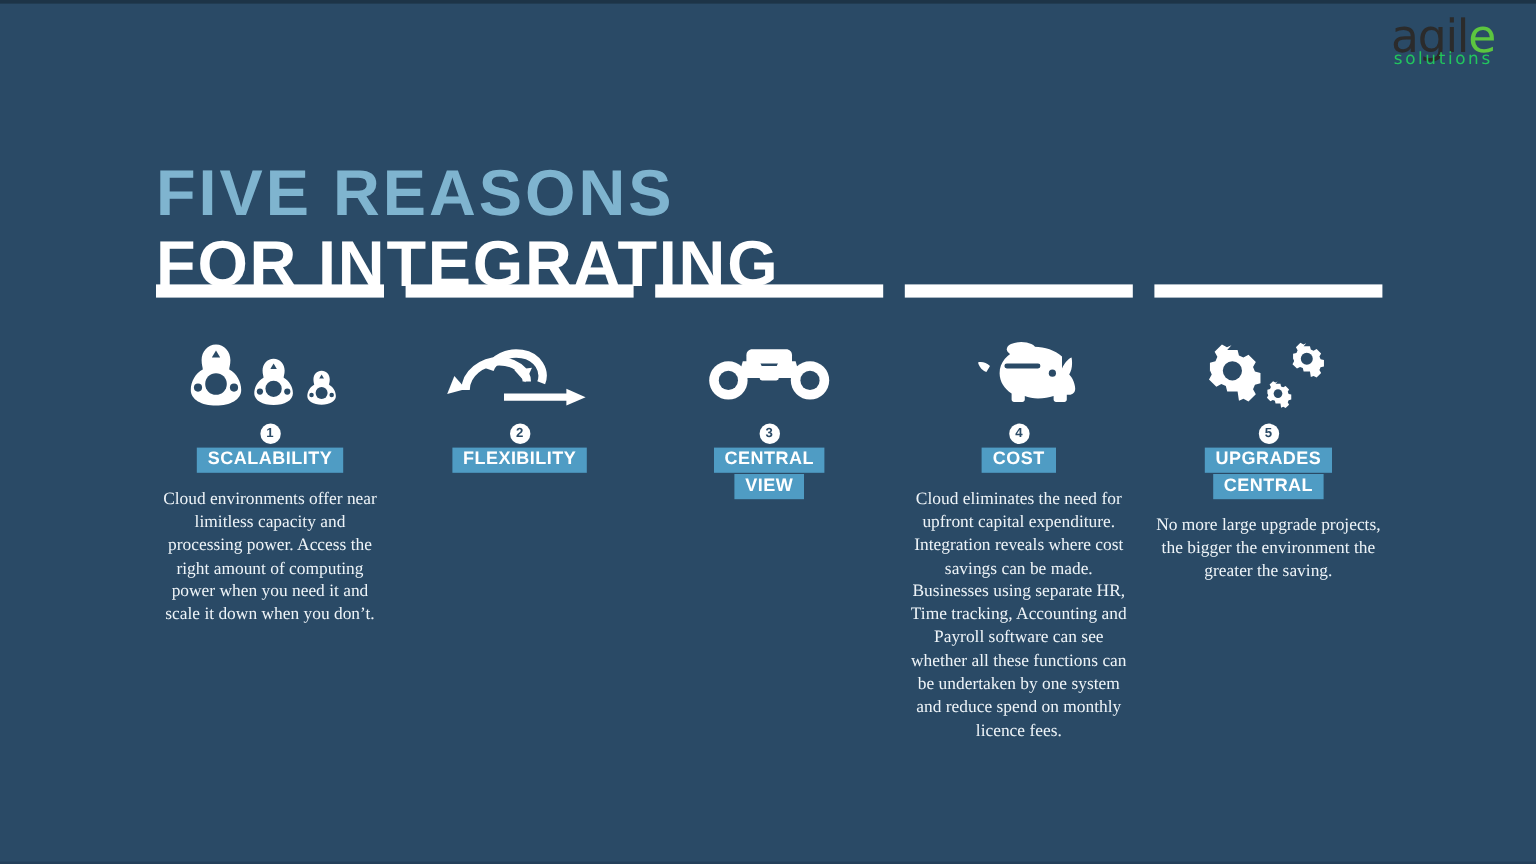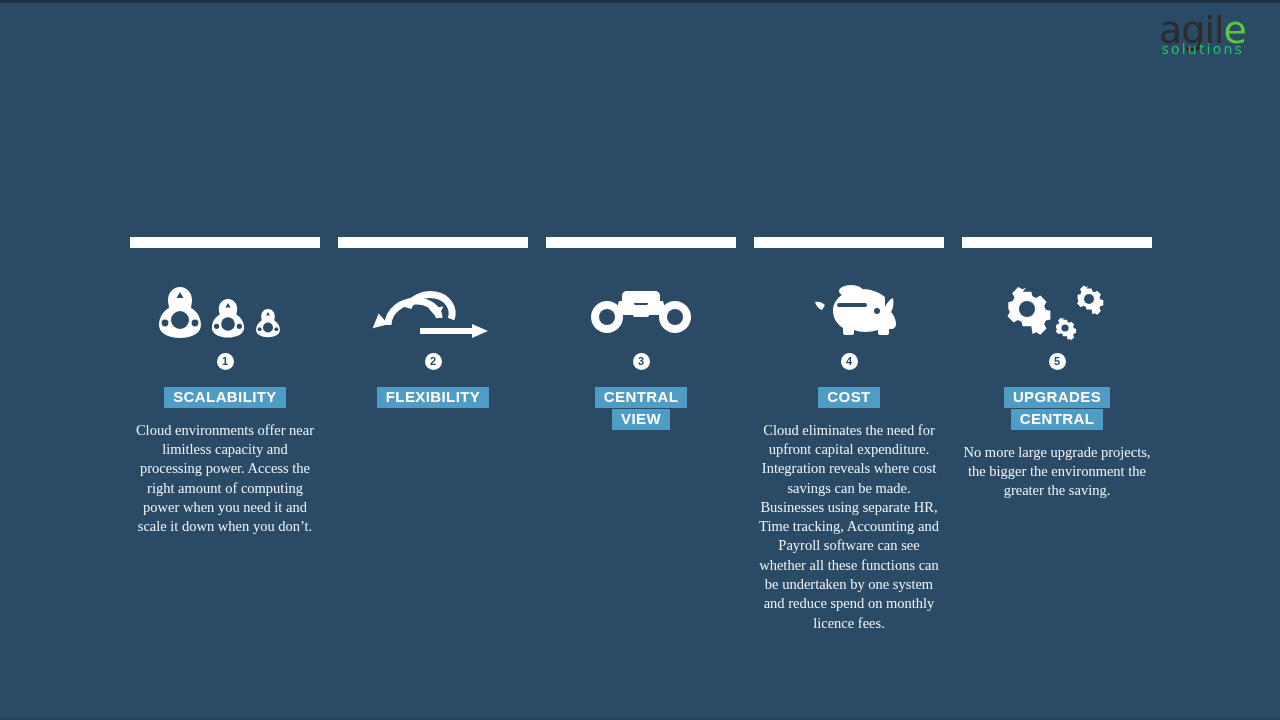--- a/index.html
+++ b/index.html
@@ -127,21 +127,21 @@
     font-size: 11px;
     font-weight: bold;
     display: flex;
     align-items: center;
     justify-content: center;
     line-height: 1;
     font-family: "Liberation Sans", sans-serif;
   }
 
   .label-wrap {
-    margin-top: 17px;
+    margin-top: 3px;
     display: flex;
     flex-direction: column;
     align-items: center;
     gap: 1px;
   }
   .label-chip {
     background: #4f9cc4;
     color: #ffffff;
     font-size: 15px;
     font-weight: bold;
@@ -165,20 +165,24 @@
 </head>
 <body>
 
 <div id="slide">
 
   <div id="logo">
     <span class="logo-word"><span>agil</span><span class="logo-e">e</span></span>
     <span class="logo-sub">solutions</span>
   </div>
 
+  <div id="title-block">
+    <div id="title-line1">FIVE REASONS</div>
+    <div id="title-line2">FOR INTEGRATING</div>
+  </div>
 
   <div id="dividers">
     <div class="bar"></div>
     <div class="bar"></div>
     <div class="bar"></div>
     <div class="bar"></div>
     <div class="bar"></div>
   </div>
 
   <div id="columns">

